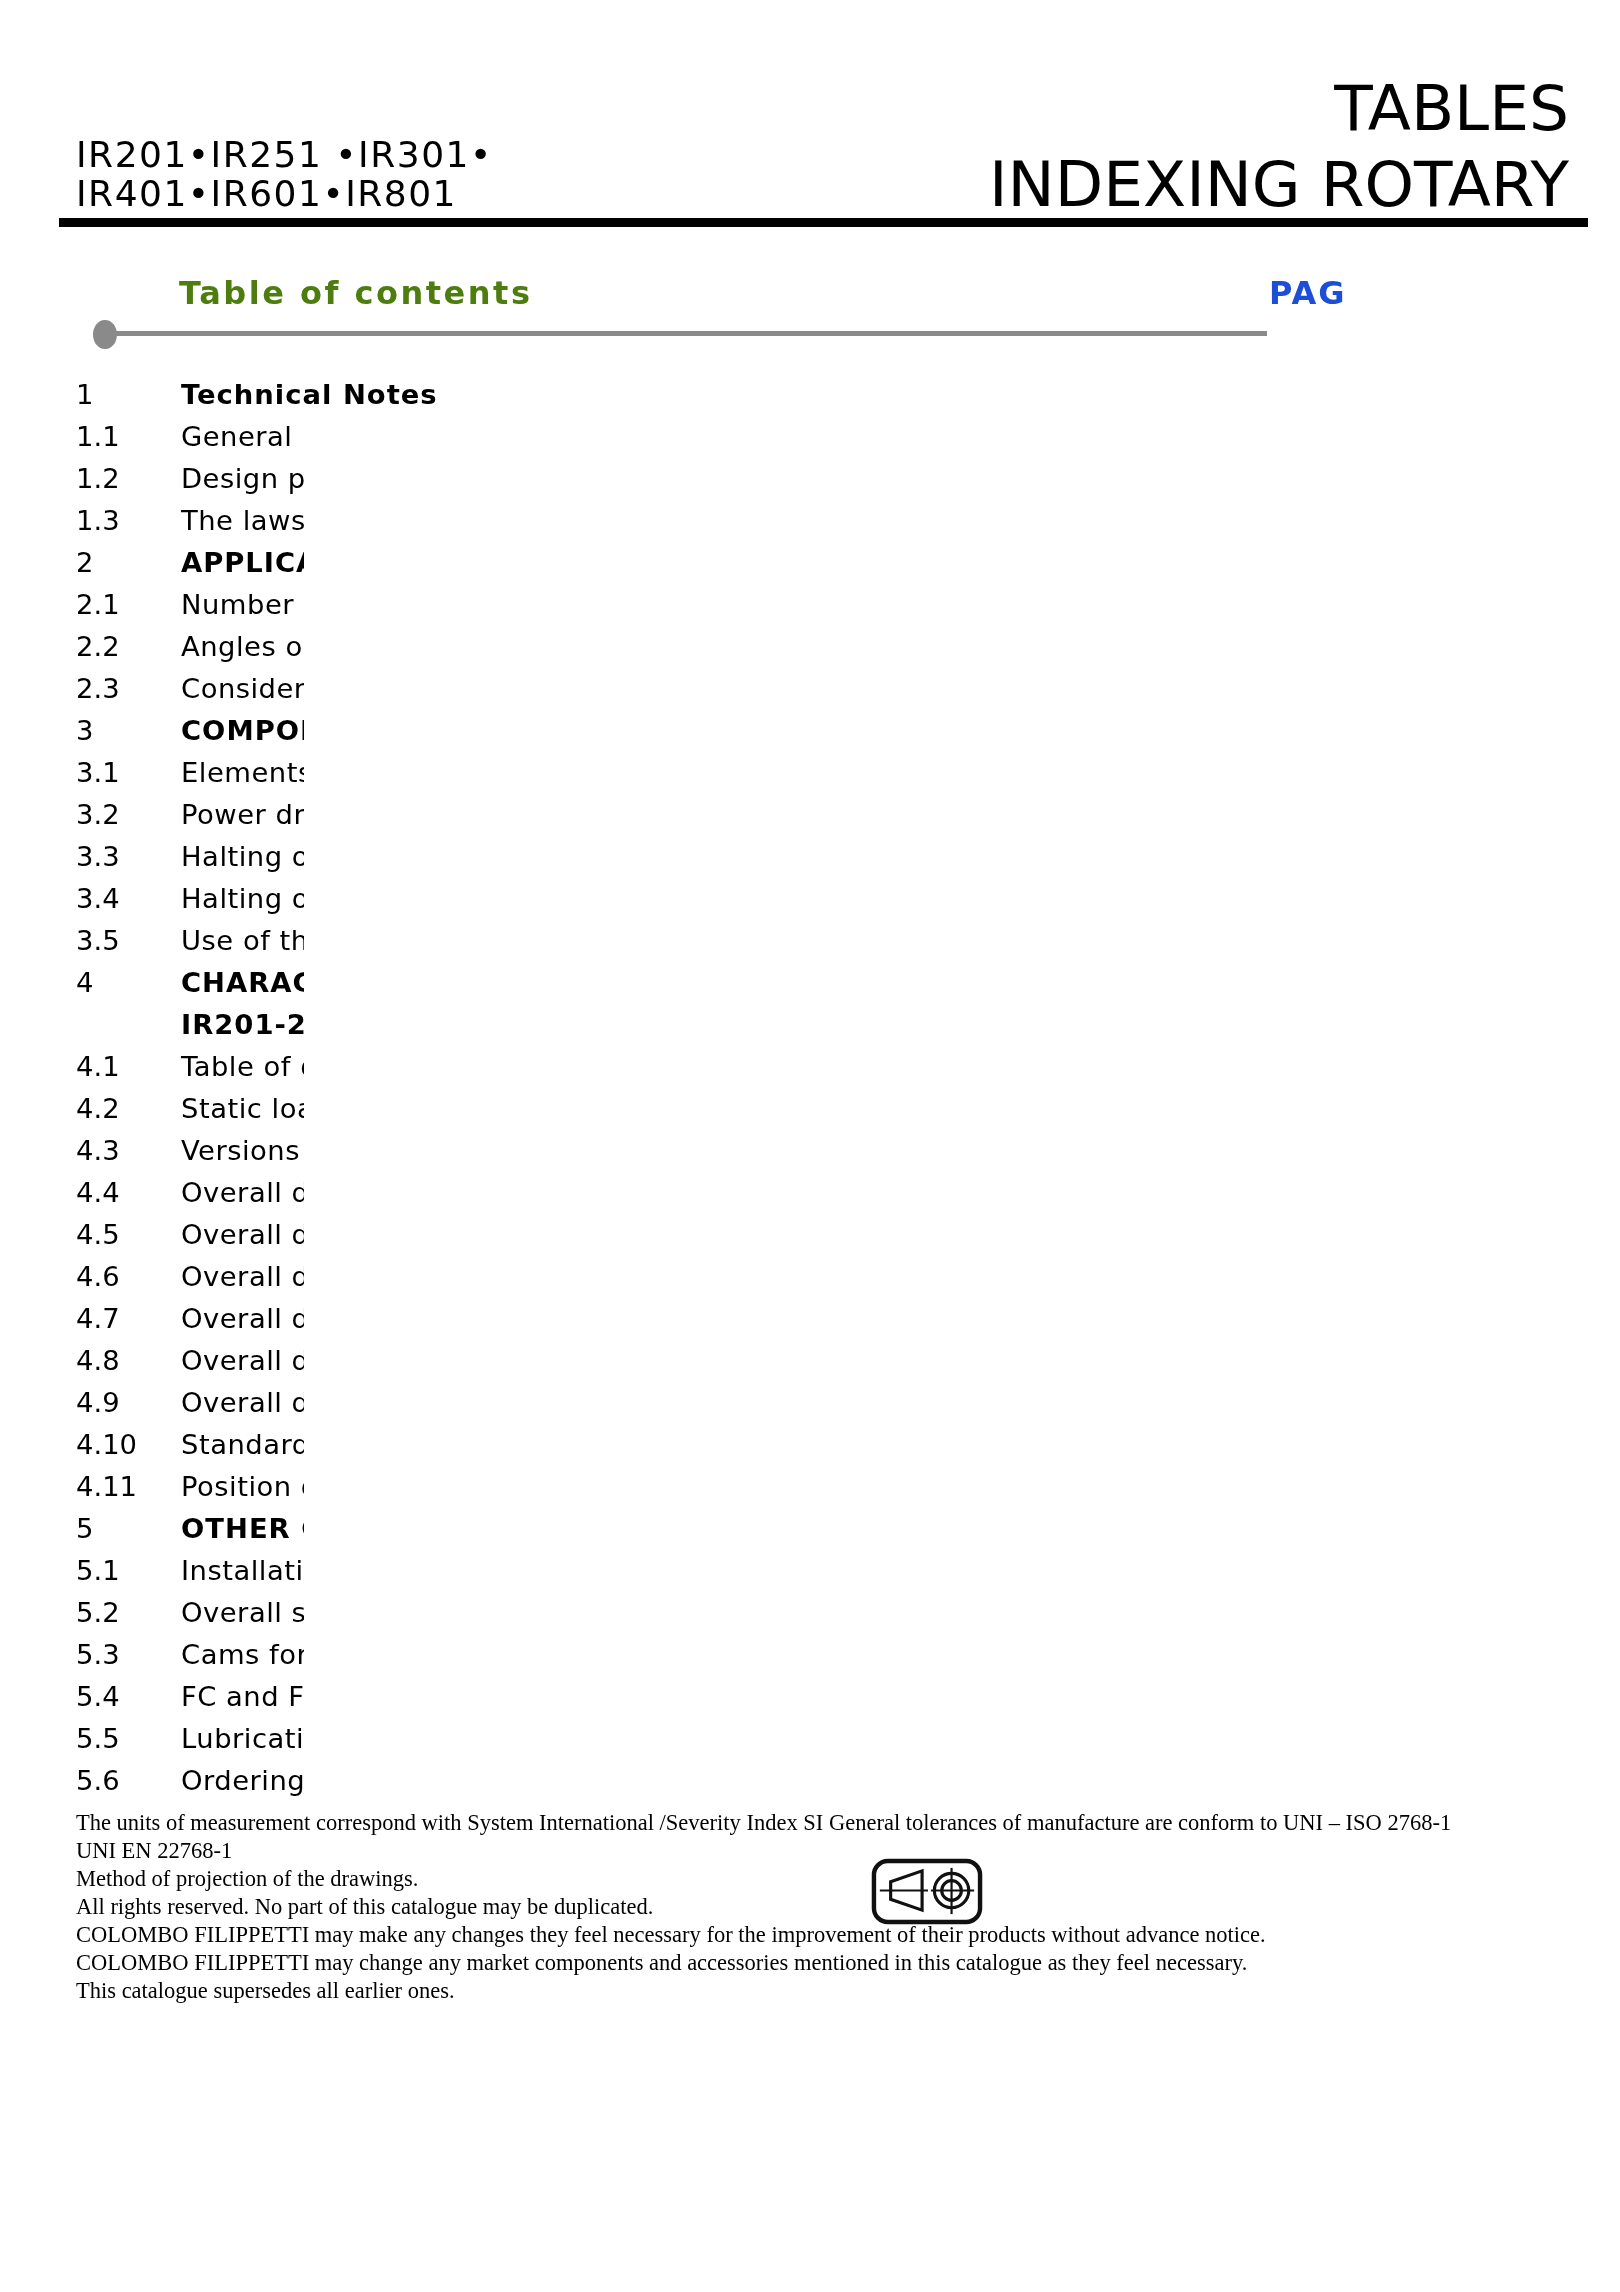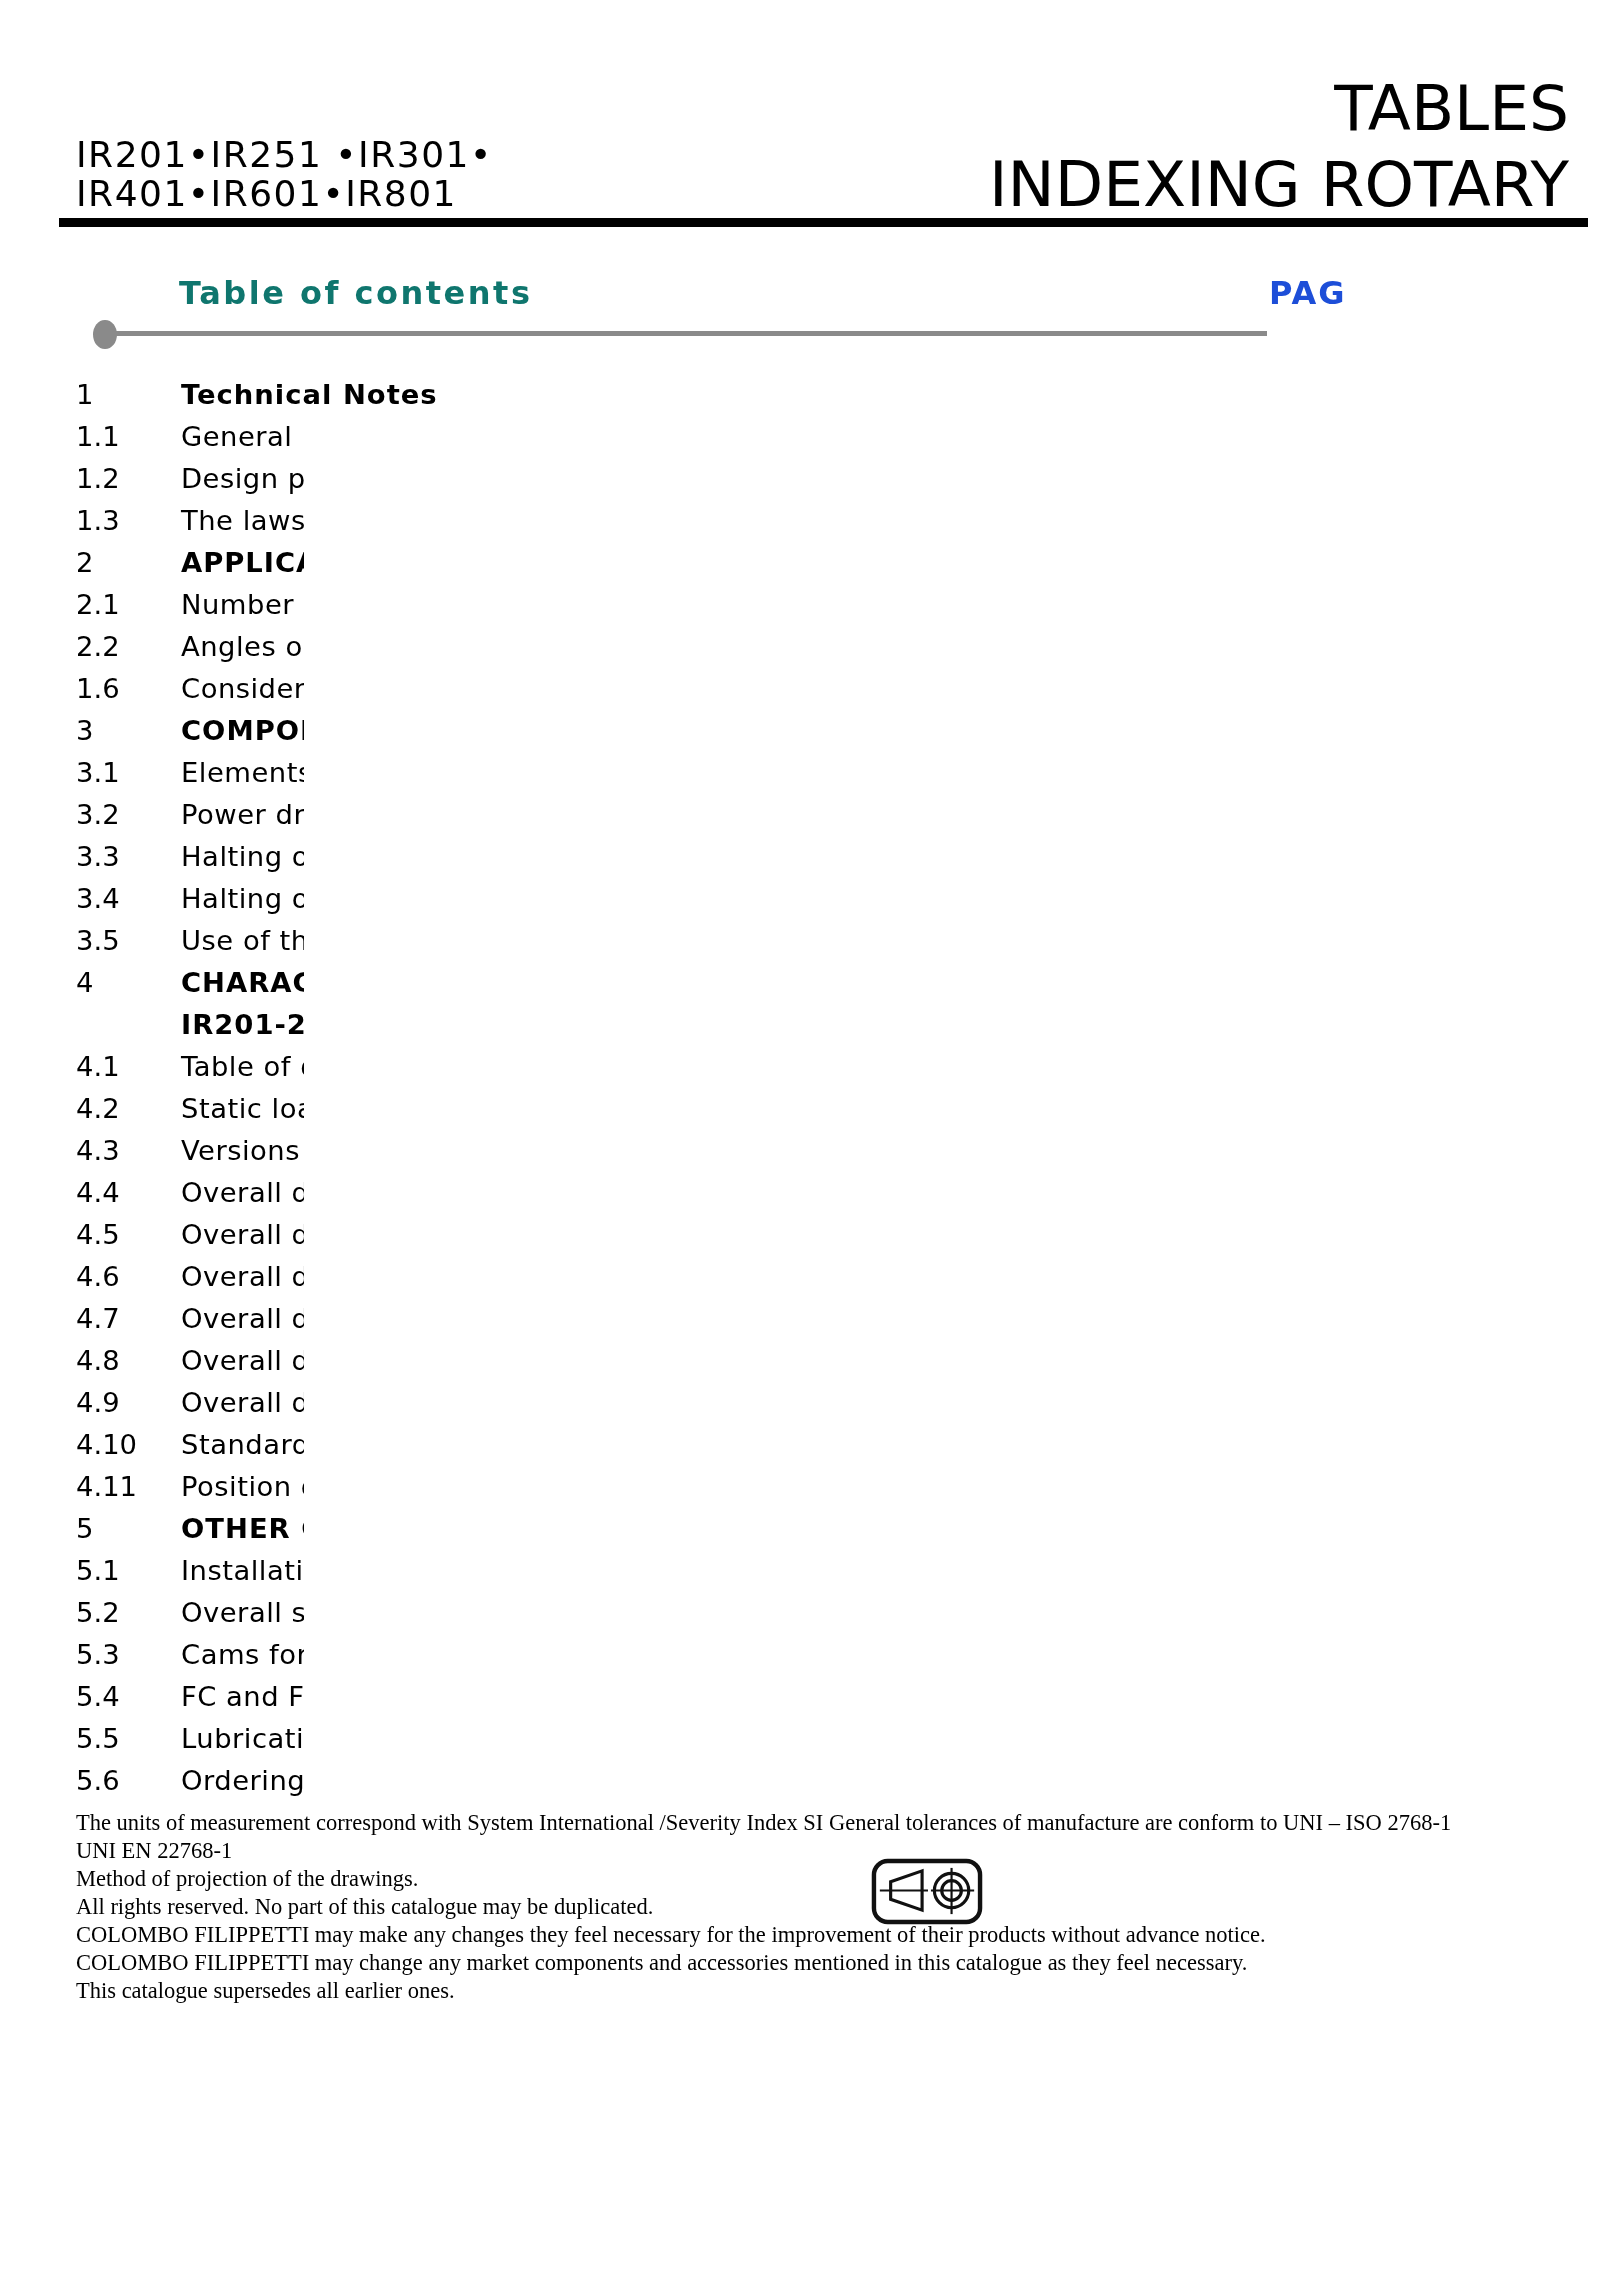--- a/index.html
+++ b/index.html
@@ -8,21 +8,21 @@
 
   
   .models{position:absolute;left:76px;top:135px;font-size:36px;line-height:39px;
           letter-spacing:1.5px;font-weight:normal;}
   .main-title{position:absolute;right:51px;top:71px;text-align:right;font-size:63px;
               line-height:76px;letter-spacing:0px;font-weight:normal;}
   .top-rule{position:absolute;left:59px;top:218px;width:1529px;height:8.8px;background:#000;}
 
   
   .toc-heading{position:absolute;left:179px;top:274px;font-size:32px;font-weight:bold;
-               color:#0f766e;letter-spacing:2.5px;}
+               color:#4d7c0f;letter-spacing:2.5px;}
   .pag-label{position:absolute;left:1269px;top:274px;font-size:32px;font-weight:bold;
              color:#1d4ed8;letter-spacing:2px;}
   .toc-line{position:absolute;left:106px;top:331px;width:1161px;height:4.9px;background:#8a8a8a;}
   .toc-bullet{position:absolute;left:93px;top:320px;width:23.5px;height:29px;
               border-radius:50%;background:#8a8a8a;}
 
   
   .toc-list{position:absolute;left:76px;top:374px;width:1282px;}
   .row{display:flex;align-items:baseline;height:42px;line-height:42px;
        font-size:27.4px;white-space:nowrap;}
@@ -109,21 +109,21 @@
     </div>
 
     <div class="row">
       <span class="num">2.2</span>
       <span class="title">Angles or period of displacement and dwell</span>
       <span class="leader"></span>
       <span class="page">4</span>
     </div>
 
     <div class="row">
-      <span class="num">1.6</span>
+      <span class="num">2.3</span>
       <span class="title">Considerations with regard to size</span>
       <span class="leader"></span>
       <span class="page">4</span>
     </div>
 
     <div class="row">
       <span class="num">3</span>
       <span class="title b">COMPONENTS OF THE SYSTEM</span>
       <span class="leader"></span>
       <span class="page">5</span>

